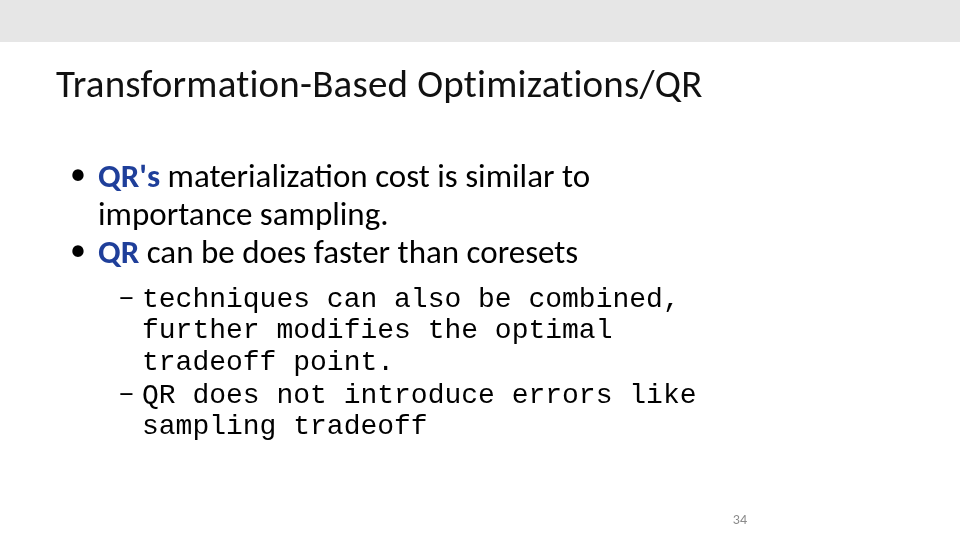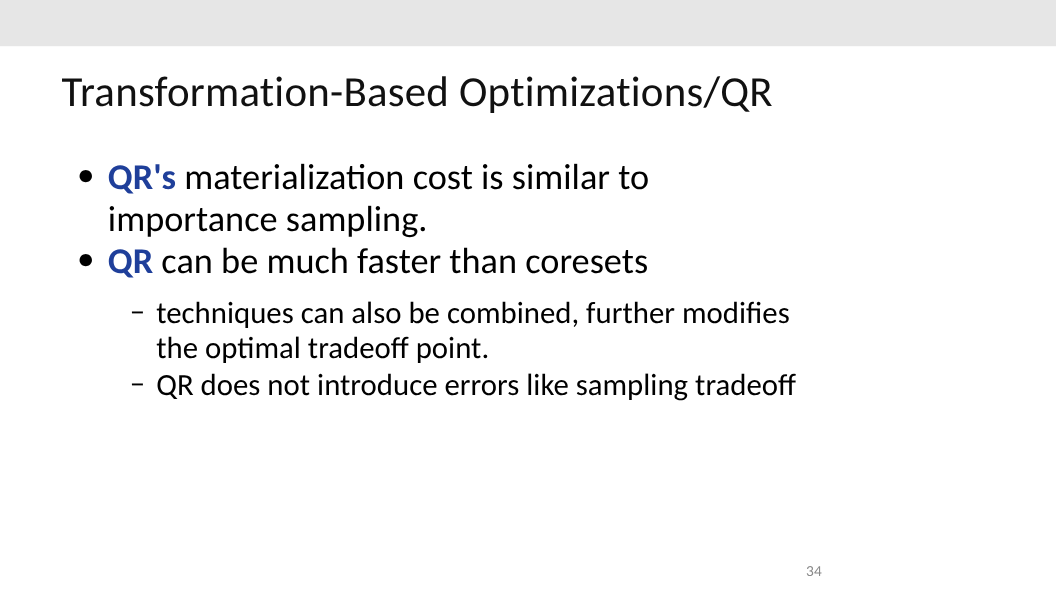--- a/index.html
+++ b/index.html
@@ -14,21 +14,21 @@
     padding: 18px 0 0 56px;
   }
   .content { padding: 34px 40px 0 62px; }
   .heading {
     font-size: 33px;
     font-weight: 700;
     color: #1f3f9a;
   }
   ul.main {
     list-style: none;
-    margin-top: 2px;
+    margin-top: 17px;
   }
   ul.main > li {
     position: relative;
     font-size: 33px;
     font-weight: 400;
     color: #000;
     line-height: 1.15;
     padding-left: 36px;
     margin-top: 0px;
   }
@@ -41,20 +41,21 @@
     position: absolute;
     left: 8px;
     top: -2px;
     font-size: 32px;
     color: #000;
   }
   ul.sub {
     list-style: none;
     margin-top: 12px;
     margin-left: 14px;
+    font-family: Liberation Mono, monospace;
   }
   ul.sub > li {
     position: relative;
     font-size: 28px;
     font-weight: 400;
     color: #000;
     line-height: 1.12;
     padding-left: 30px;
     margin-top: 2px;
   }
@@ -77,21 +78,21 @@
 </style>
 </head>
 <body>
 
 <div class="slide">
   <div class="banner"></div>
   <div class="title">Transformation-Based Optimizations/QR</div>
   <div class="content">
     <ul class="main">
       <li><span class="accent">QR's </span><span>materialization cost is similar to importance sampling.</span></li>
-      <li><span class="accent">QR </span><span>can be much faster than coresets</span>
+      <li><span class="accent">QR </span><span>can be does faster than coresets</span>
         <ul class="sub">
           <li>techniques can also be combined, further modifies the optimal tradeoff point.</li>
           <li>QR does not introduce  errors like sampling tradeoff</li>
         </ul>
       </li>
     </ul>
   </div>
   <div class="pagenum">34</div>
 </div>
 

